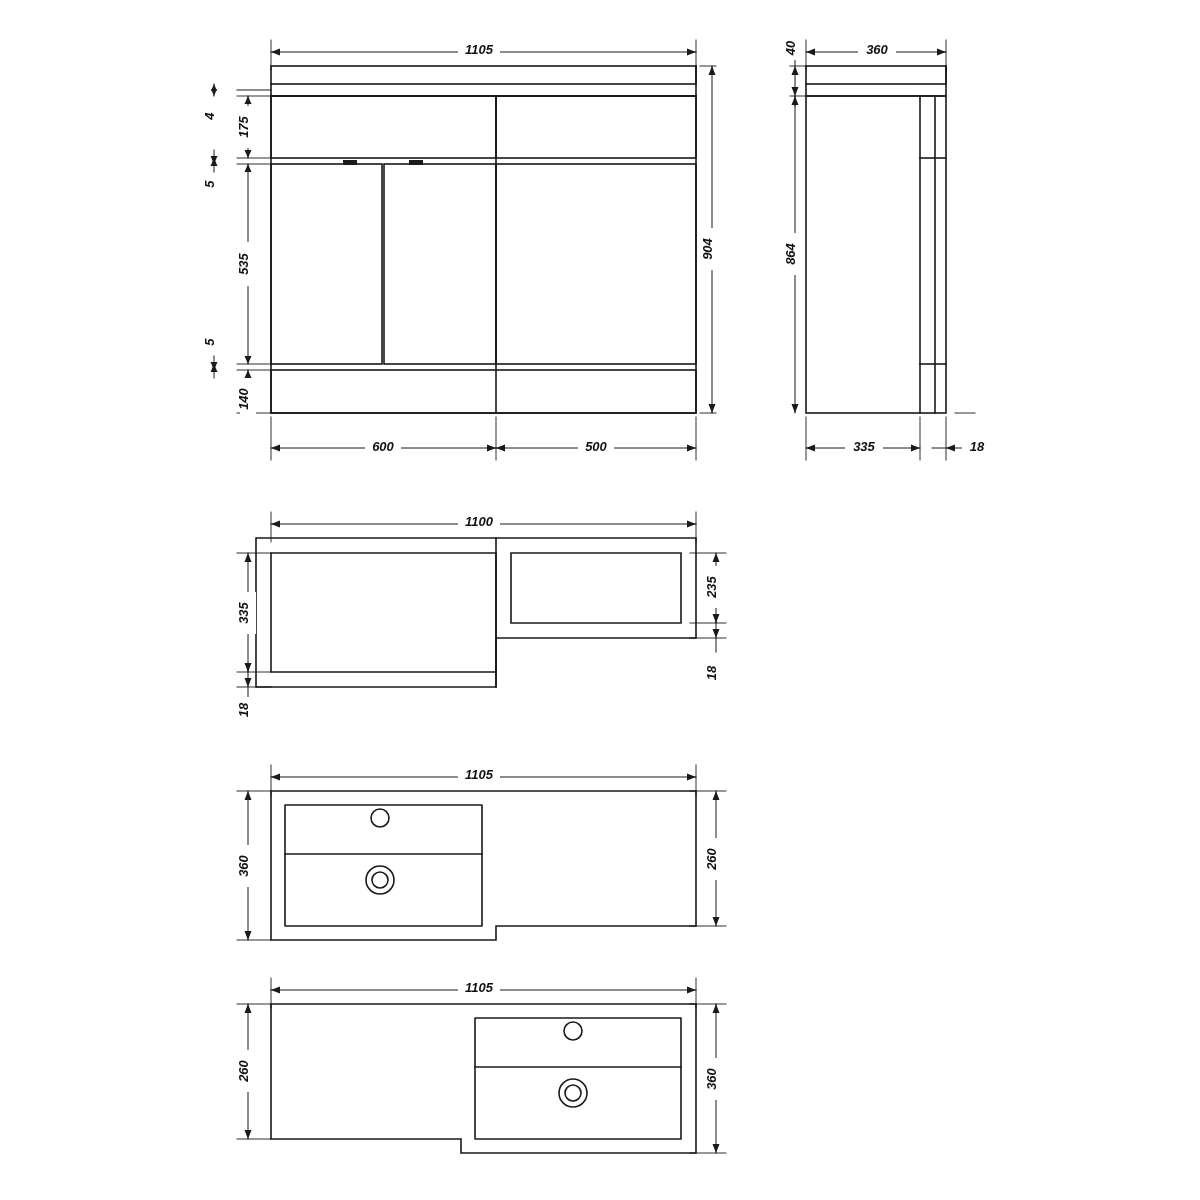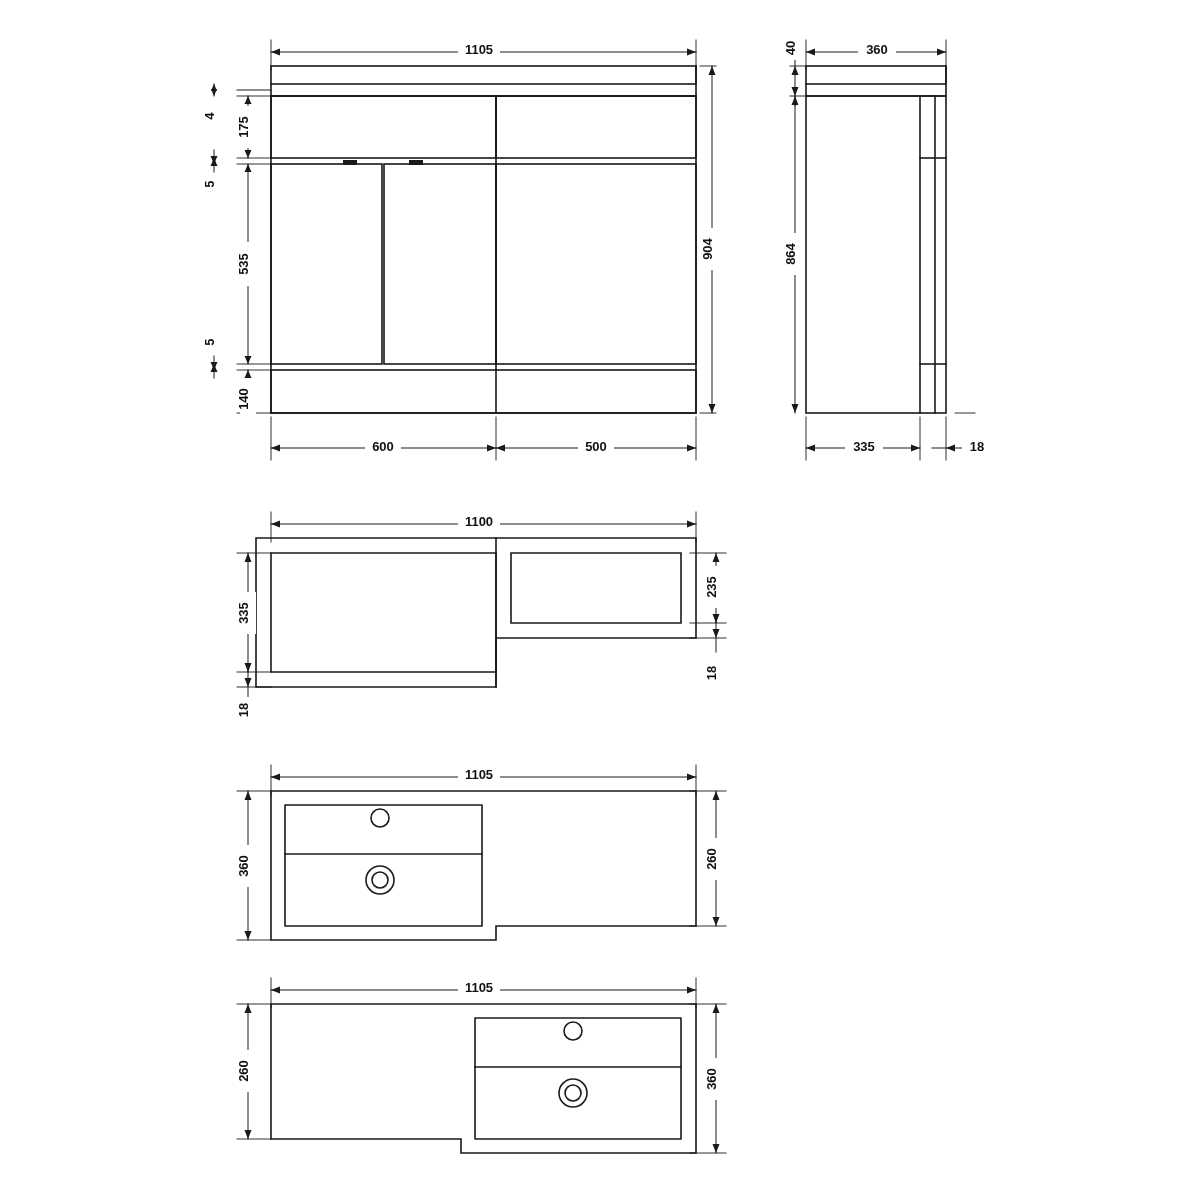--- a/index.html
+++ b/index.html
@@ -1,17 +1,17 @@
 <!DOCTYPE html>
 <html><head>
 <meta charset="utf-8">
 <style>
   html,body{margin:0;padding:0;background:#ffffff;}
   body{width:1200px;height:1200px;font-family:"Liberation Sans",sans-serif;color:#111;}
-  #sheet{position:relative;width:1020px;height:1200px;overflow:hidden;}
+  #sheet{position:relative;width:1020px;height:1200px;overflow:hidden;font-style:italic;}
   svg{position:absolute;top:0;left:0;width:1200px;height:1200px;}
   .dimtext{font-family:"Liberation Sans",sans-serif;font-size:13px;font-weight:bold;fill:#111;}
 </style>
 </head>
 <body>
 
 <div id="sheet">
 <svg viewBox="0 0 1200 1200" xmlns="http://www.w3.org/2000/svg">
   <g fill="none" stroke="#1a1a1a" stroke-width="1.6" stroke-linecap="square">
 

